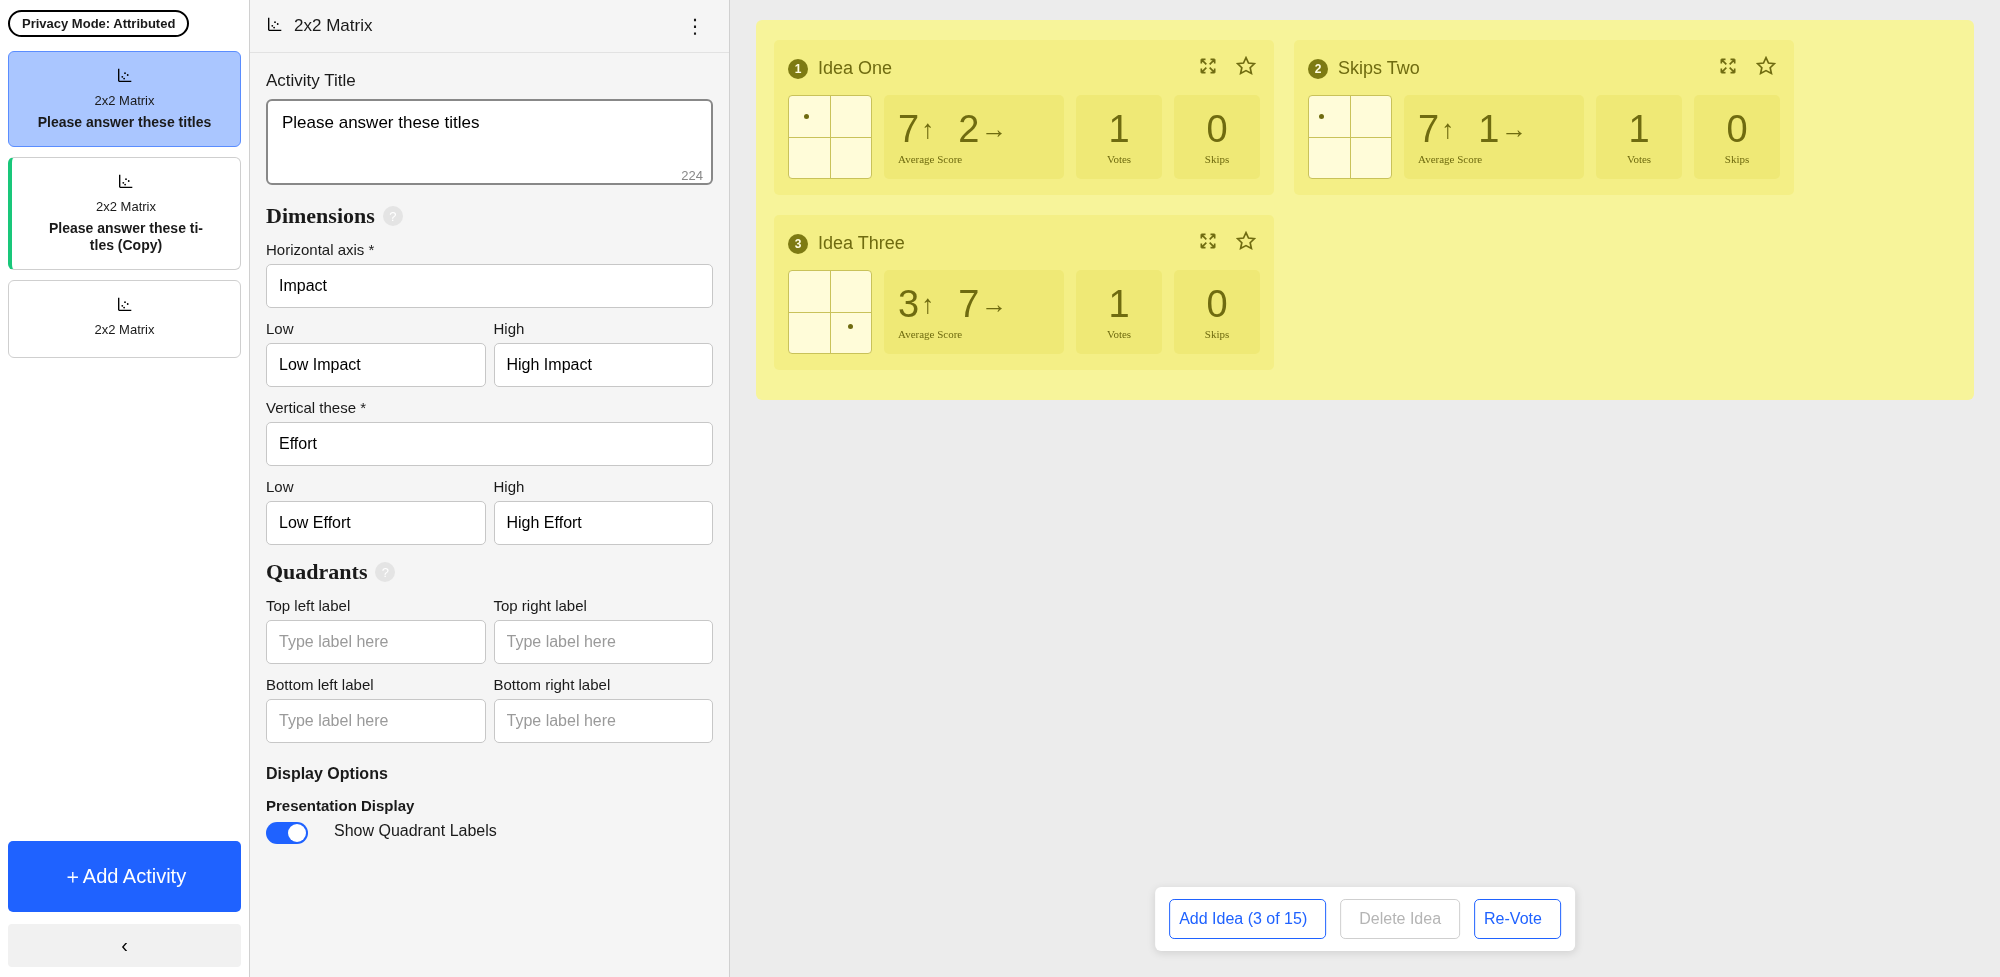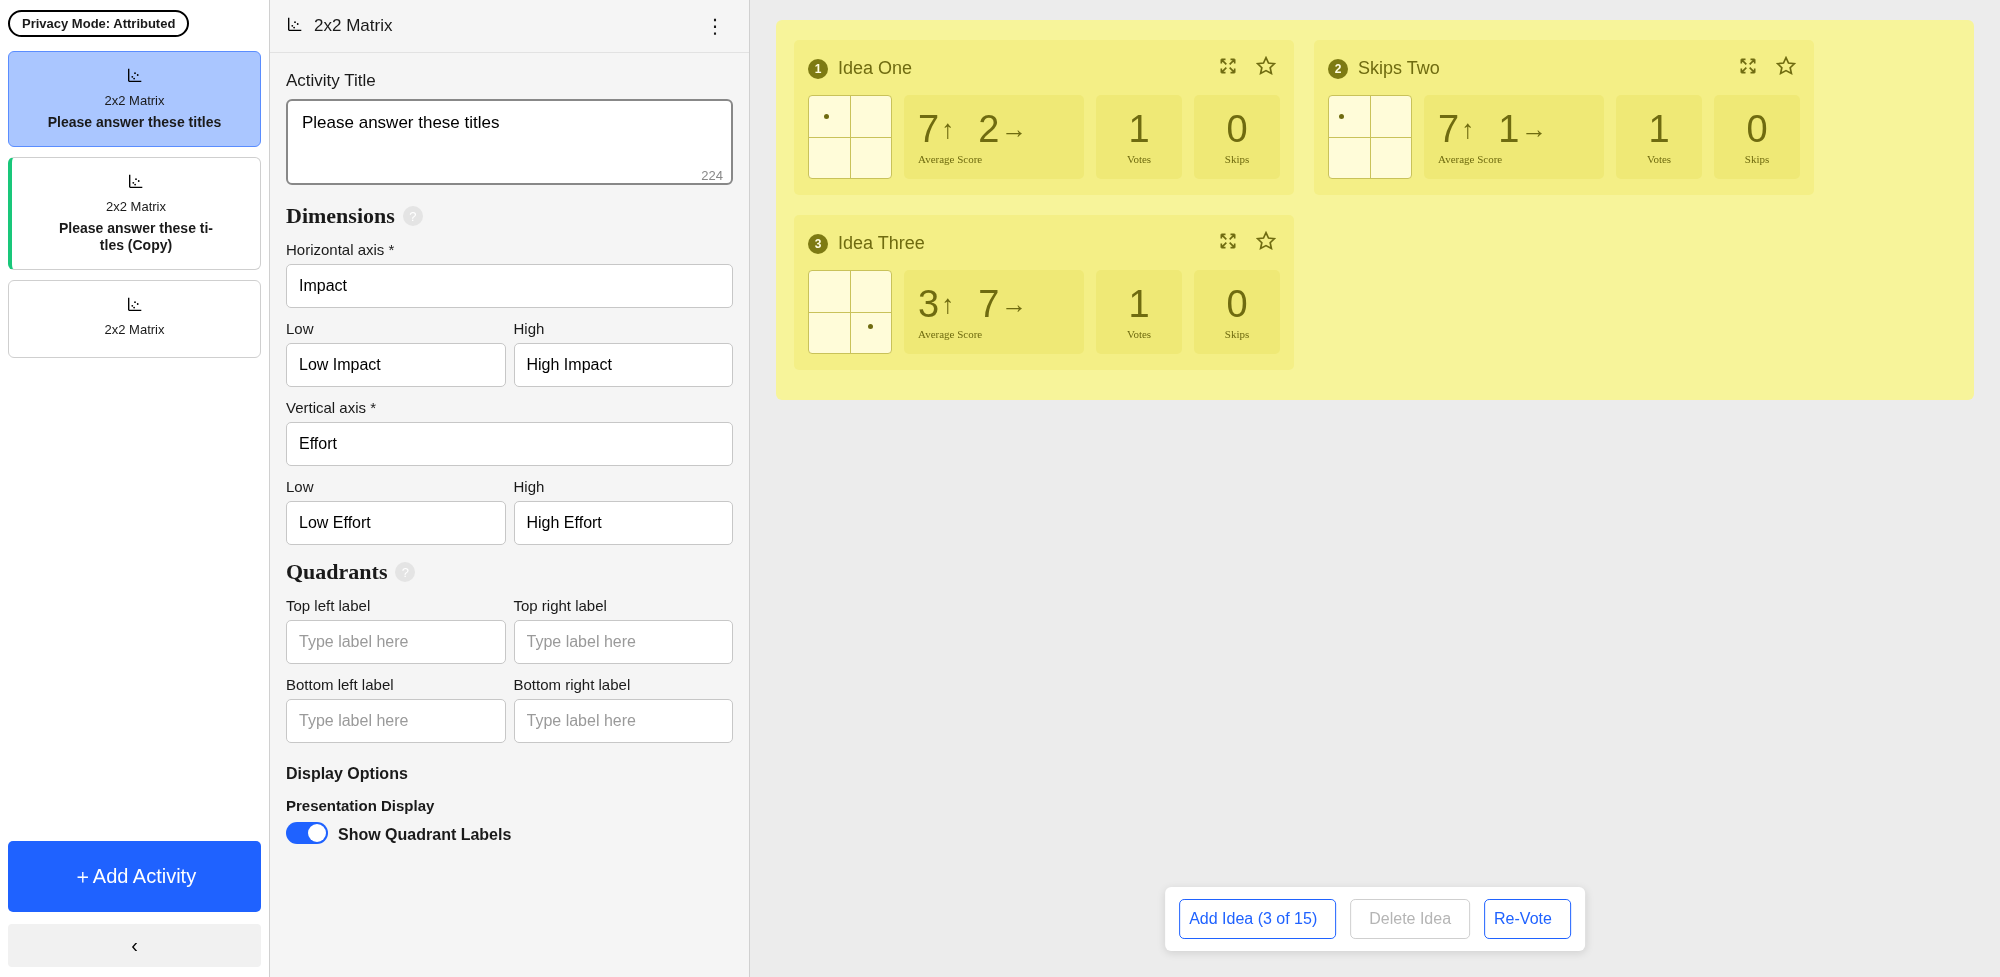--- a/index.html
+++ b/index.html
@@ -1,20 +1,20 @@
 <!DOCTYPE html>
 <html><head>
 <meta charset="utf-8">
 <style>
 * { box-sizing: border-box; margin: 0; padding: 0; }
 body { font-family: -apple-system, BlinkMacSystemFont, 'Segoe UI', sans-serif; background: #fff; color: #1a1a1a; }
 .app { display: flex; height: 977px; width: 2000px; }
 
 
-.sidebar-left { width: 270px; background: #fff; border-right: 1px solid #d0d0d0; display: flex; flex-direction: column; padding: 10px 8px; }
+.sidebar-left { width: 250px; background: #fff; border-right: 1px solid #d0d0d0; display: flex; flex-direction: column; padding: 10px 8px; }
 .privacy-badge { border: 2px solid #000; border-radius: 14px; font-size: 13px; font-weight: 700; padding: 4px 12px; align-self: flex-start; margin-bottom: 14px; }
 .activity-card { border: 1px solid #cfcfcf; border-radius: 6px; padding: 14px 10px; margin-bottom: 10px; text-align: center; cursor: pointer; background: #fff; }
 .activity-card.selected { background: #aac6ff; border-color: #5a8dff; }
 .activity-card.copied { border-left: 4px solid #19c77a; }
 .activity-card .ac-icon { font-size: 18px; margin-bottom: 4px; display:inline-block; }
 .activity-card .ac-type { font-size: 13px; margin-bottom: 6px; }
 .activity-card .ac-title { font-size: 14px; font-weight: 700; line-height: 1.25; }
 .sidebar-spacer { flex: 1; }
 .add-activity-btn { background: #1f62ff; color: #fff; border: none; border-radius: 5px; font-size: 20px; padding: 22px 0; width: 100%; cursor: pointer; margin-bottom: 12px; }
 .collapse-btn { background: #f1f1f1; border: none; border-radius: 4px; width: 100%; padding: 10px 0; font-size: 20px; cursor: pointer; }
@@ -34,21 +34,21 @@
 .dim-heading-row { display:flex; align-items:center; gap:8px; margin-top: 14px; }
 .dim-heading { font-size: 22px; font-weight: 600; font-family: Liberation Serif, serif; }
 .help-dot { width:20px; height:20px; border-radius:50%; background:#e4e4e4; color:#fff; font-size:13px; display:flex; align-items:center; justify-content:center; }
 .field-label { font-size: 15px; margin: 12px 0 6px; }
 .text-input { width: 100%; border: 1px solid #c7c7c7; border-radius: 5px; padding: 12px 12px; font-size: 16px; background:#fff; }
 .text-input::placeholder { color: #9a9a9a; }
 .row { display: flex; gap: 8px; }
 .row > div { flex: 1; }
 .disp-heading { font-size: 16px; font-weight: 700; margin-top: 22px; }
 .pres-heading { font-size: 15px; font-weight: 700; margin-top: 14px; }
-.toggle-row { display:flex; align-items:flex-end; gap:10px; margin-top:8px;font-weight:bold; }
+.toggle-row { display:flex; align-items:flex-start; gap:26px; margin-top:8px; }
 .toggle { width:42px; height:22px; border-radius:12px; background:#1f62ff; position:relative; cursor:pointer; }
 .toggle::after { content:''; position:absolute; width:18px; height:18px; border-radius:50%; background:#fff; top:2px; right:2px; }
 .toggle-label { font-size: 16px; }
 
 
 .canvas { flex: 1; background: #ececec; padding: 20px 26px; position: relative; }
 .ideas-board { background: #f7f49a; border-radius: 6px; padding: 20px 18px 30px; display:flex; flex-wrap:wrap; gap:20px; align-content:flex-start; }
 .idea-card { background: #f4ef86; border-radius: 5px; width: 500px; padding: 14px 14px 16px; }
 .idea-head { display:flex; align-items:center; gap:10px; margin-bottom: 12px; }
 .idea-num { width:20px; height:20px; border-radius:50%; background:#7d7a13; color:#fffde0; font-size:12px; font-weight:700; display:flex; align-items:center; justify-content:center; }
@@ -172,21 +172,21 @@
         <div>
           <div class="field-label">Low</div>
           <input class="text-input" value="Low Impact" style="">
         </div>
         <div>
           <div class="field-label">High</div>
           <input class="text-input" value="High Impact" style="">
         </div>
       </div>
 
-      <div class="field-label">Vertical axis *</div>
+      <div class="field-label">Vertical these *</div>
       <input class="text-input" value="Effort" style="">
 
       <div class="row">
         <div>
           <div class="field-label">Low</div>
           <input class="text-input" value="Low Effort" style="">
         </div>
         <div>
           <div class="field-label">High</div>
           <input class="text-input" value="High Effort" style="">

